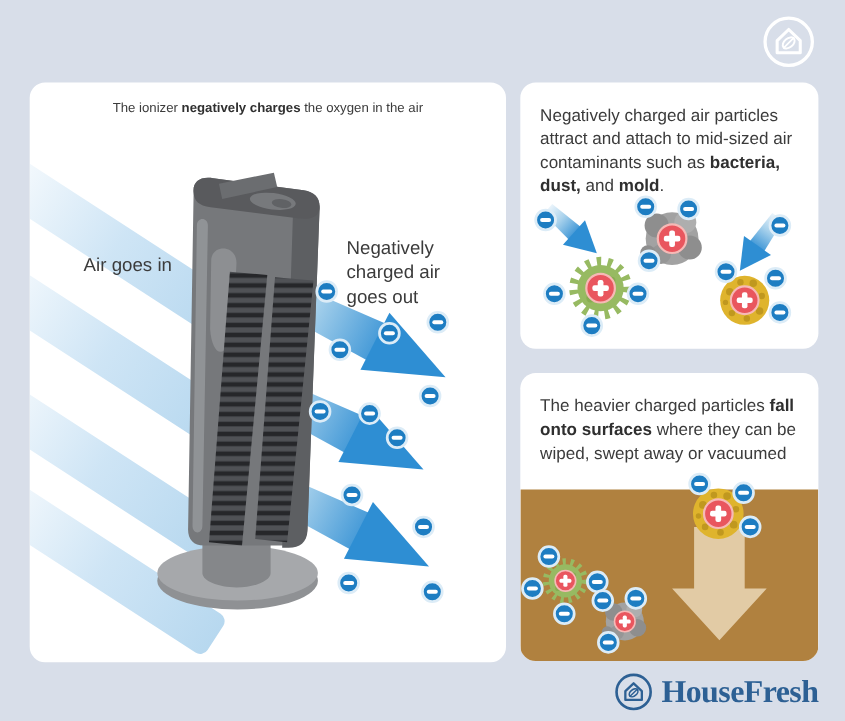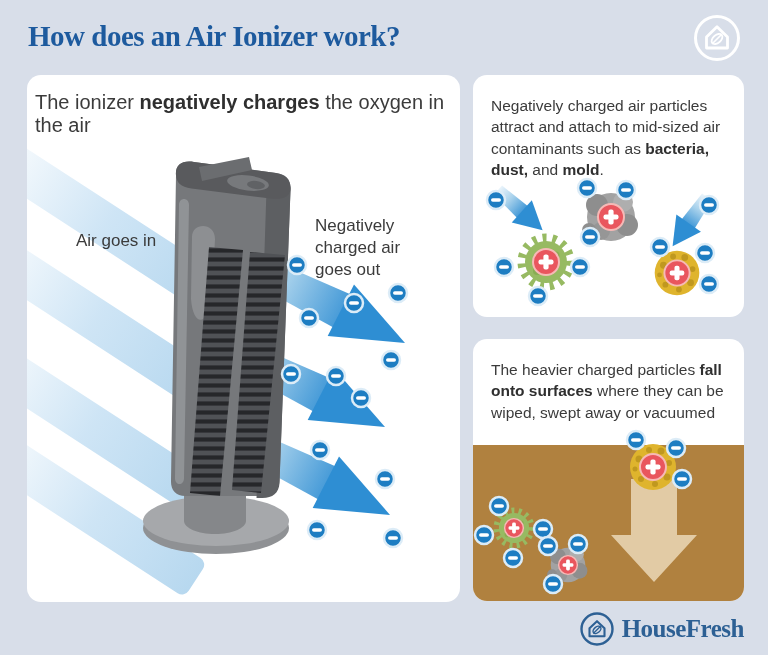--- a/index.html
+++ b/index.html
@@ -7,29 +7,29 @@
          font-family:"Liberation Sans",sans-serif;overflow:hidden;}
   .title{position:absolute;left:28px;top:20px;margin:0;
          font-family:"Liberation Serif",serif;font-weight:700;font-size:29px;
          color:#1d5a9e;letter-spacing:-0.5px;}
   .panel{position:absolute;background:#ffffff;border-radius:14px;overflow:hidden;}
   #left-panel{left:27px;top:75px;width:433px;height:527px;}
   #tr-panel{left:473px;top:75px;width:271px;height:242px;}
   #br-panel{left:473px;top:339px;width:271px;height:262px;}
   .panel svg.art{position:absolute;left:0;top:0;}
   .lead{position:relative;z-index:3;margin:0;color:#3b3b3b;}
-  #left-panel .lead{padding:16px 8px 0;text-align:left;font-size:20px;}
+  #left-panel .lead{padding:16px 8px 0;text-align:center;font-size:12px;}
   #tr-panel .lead,#br-panel .lead{padding:20px 16px 0 18px;font-size:15.5px;line-height:1.38;}
   .lead b{font-weight:700;color:#2f2f2f;}
   .float-label{position:absolute;z-index:3;color:#3b3b3b;font-size:17px;line-height:1.3;}
   #air-in-label{left:49px;top:155px;}
   #air-out-label{left:288px;top:140px;width:114px;}
   .footer-brand{position:absolute;right:24px;top:611px;display:flex;align-items:center;gap:7px;}
   .footer-brand .brand-text{font-family:"Liberation Serif",serif;font-weight:600;
-         font-size:25px;color:#2d6094;letter-spacing:-0.5px;}
+         font-size:29px;color:#2d6094;letter-spacing:-0.5px;}
   #corner-logo{position:absolute;left:691px;top:12px;}
 </style>
 </head>
 <body>
 
 <div class="stage">
 
   <svg width="0" height="0" style="position:absolute">
     <defs>
       <linearGradient id="agrad" x1="0" y1="0" x2="1" y2="0">
@@ -89,21 +89,20 @@
         <polygon points="0,8 132,0 132,38 0,34" fill="url(#agrad)"></polygon>
         <polygon points="124,-10 196,19 124,48" fill="#2e8ed3"></polygon>
       </g>
       <g id="smallArrow">
         <polygon points="0,-6 34,-8 34,8 0,6" fill="url(#agrad)"></polygon>
         <polygon points="32,-15 60,0 32,15" fill="#2e8ed3"></polygon>
       </g>
     </defs>
   </svg>
 
-  <h1 class="title">How does an Air Ionizer work?</h1>
 
   <svg id="corner-logo" width="52" height="52" viewBox="0 0 52 52">
     <g fill="none" stroke="#ffffff" stroke-linejoin="round" stroke-linecap="round">
       <circle cx="26" cy="26" r="21.5" stroke-width="3"></circle>
       <path d="M15.5,25 L26,14.8 L36.5,25 V36 H15.5 Z" stroke-width="2.8"></path>
       <ellipse cx="26" cy="27" rx="6.2" ry="4" transform="rotate(-40 26 27)" stroke-width="1.8"></ellipse>
       <line x1="21.5" y1="31.5" x2="30.5" y2="22.5" stroke-width="1.6"></line>
     </g>
   </svg>
 

